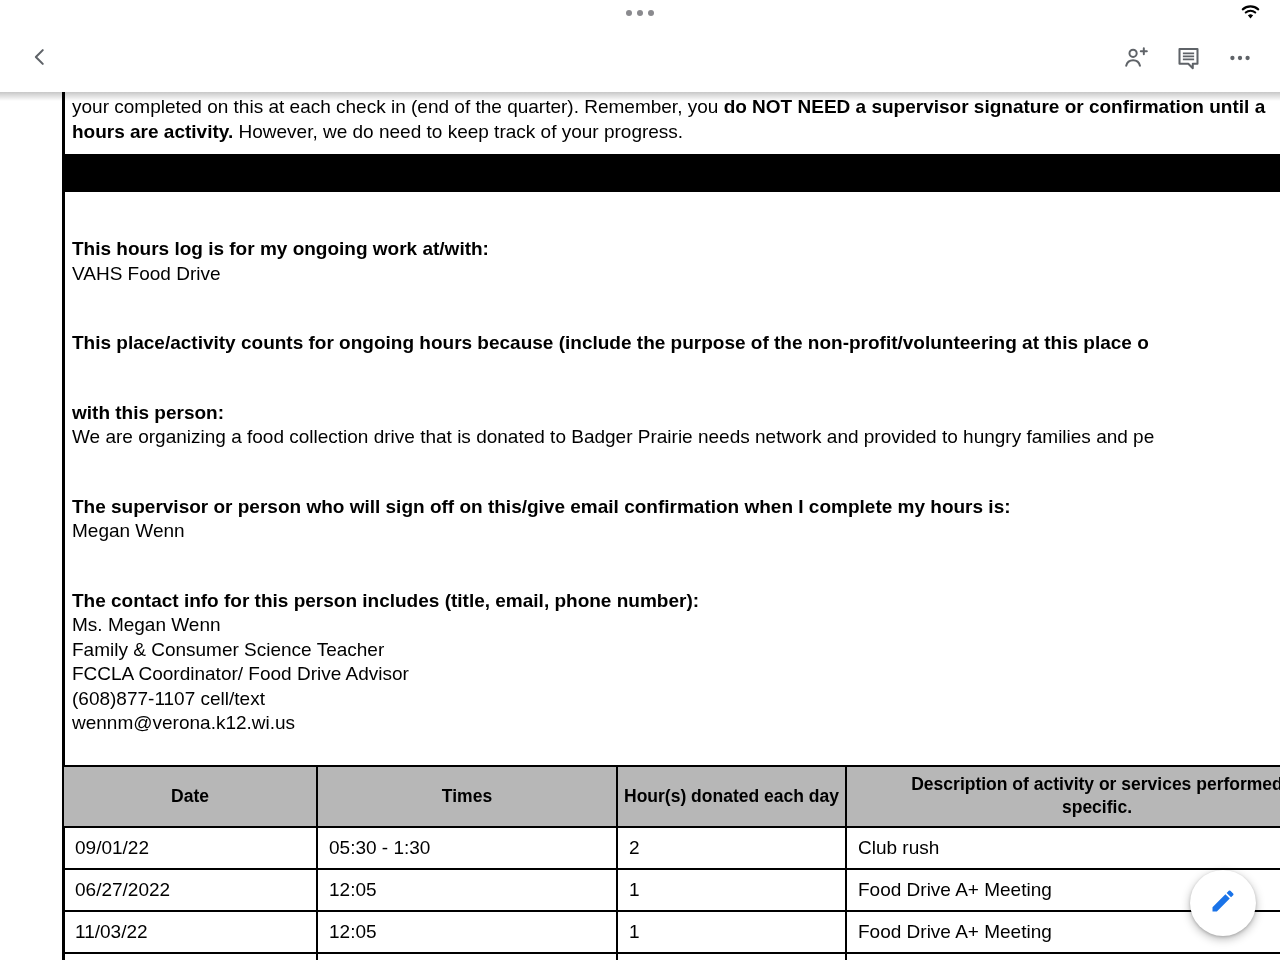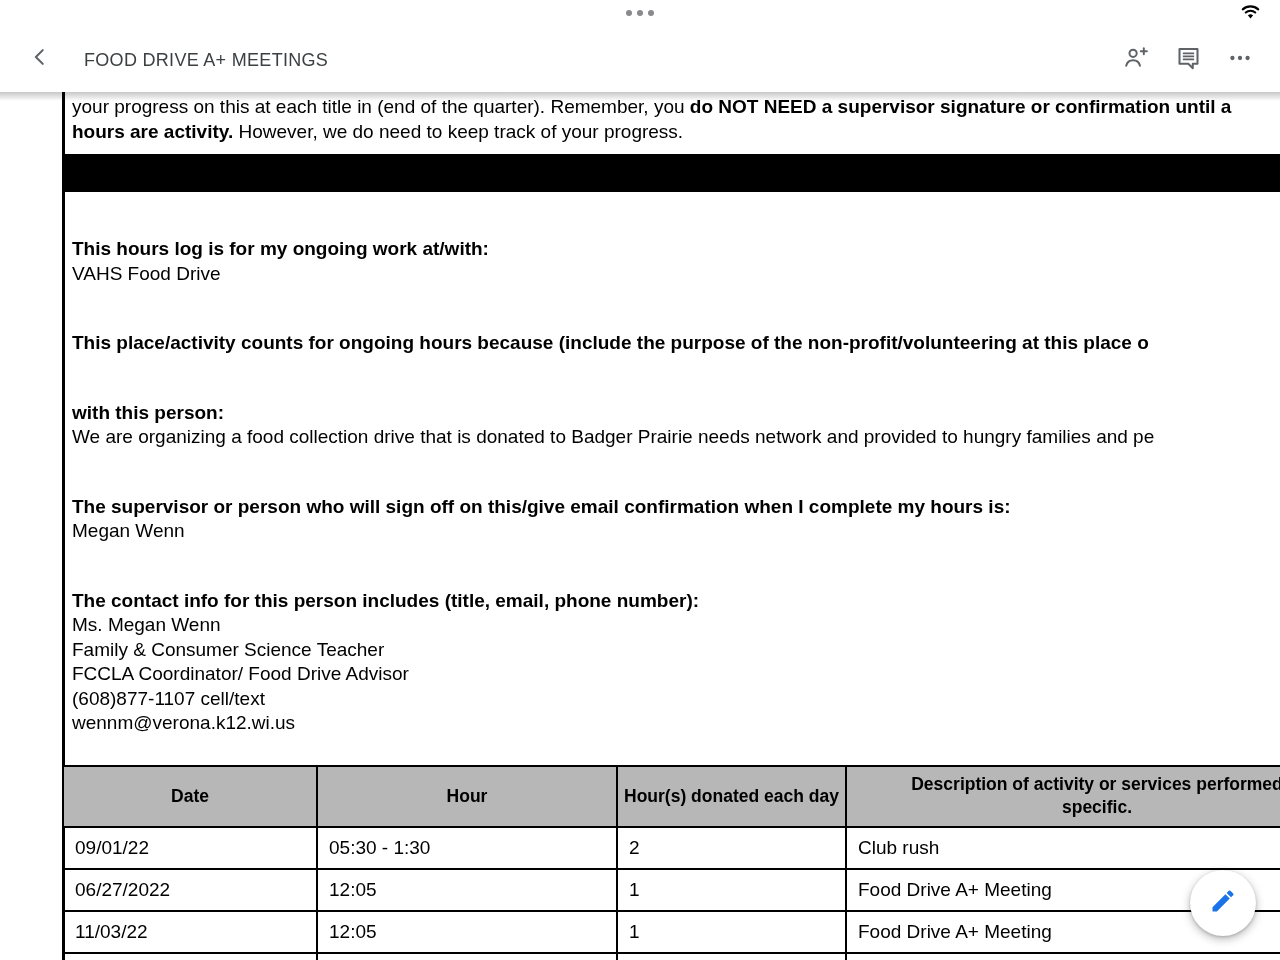--- a/index.html
+++ b/index.html
@@ -90,21 +90,20 @@
 </div>
 
 <div class="nav-bar">
   <div class="back-btn">
     <span>
       <svg width="22" height="22" viewBox="0 0 24 24">
         <path d="M15 4.5 7.5 12l7.5 7.5" fill="none" stroke="#5f6368" stroke-width="2.3" stroke-linecap="round" stroke-linejoin="round"></path>
       </svg>
     </span>
   </div>
-  <div class="nav-title">FOOD DRIVE A+ MEETINGS</div>
   <div class="nav-actions">
     <div class="nav-icon-btn">
       <span>
         <svg width="28" height="28" viewBox="0 0 24 24" fill="none" stroke="#5f6368" stroke-width="1.7" stroke-linecap="round">
           <circle cx="9.5" cy="8" r="3.1"></circle>
           <path d="M3.6 18.7c.7-3 3.1-4.7 5.9-4.7s5.2 1.7 5.9 4.7"></path>
           <path d="M18.7 3.6v5.2M16.1 6.2h5.2"></path>
         </svg>
       </span>
     </div>
@@ -128,21 +127,21 @@
   </div>
 </div>
 
 <div class="doc-area">
   <div class="doc-top-shadow"></div>
 
   <div class="page">
 
     <div class="intro">
       <div class="doc-line">
-        <span>your progress on this at each title in (end of the quarter). Remember, you </span><span class="b">do NOT NEED a supervisor signature or confirmation until a</span>
+        <span>your completed on this at each check in (end of the quarter). Remember, you </span><span class="b">do NOT NEED a supervisor signature or confirmation until a</span>
       </div>
       <div class="doc-line">
         <span class="b">hours are activity.</span><span> However, we do need to keep track of your progress.</span>
       </div>
     </div>
 
     <div class="black-bar"></div>
 
     <div class="sections">
       <div class="section first">
@@ -174,21 +173,21 @@
     <table class="log">
       <colgroup>
           <col class="c1">
           <col class="c2">
           <col class="c3">
           <col class="c4">
         </colgroup>
       <thead>
         <tr>
           <th>Date</th>
-          <th>Hour</th>
+          <th>Times</th>
           <th>Hour(s) donated each day</th>
           <th>
             <div>Description of activity or services performed</div>
             <div>specific.</div>
           </th>
         </tr>
       </thead>
       <tbody id="log-rows">
           <tr>
             <td>09/01/22</td>

